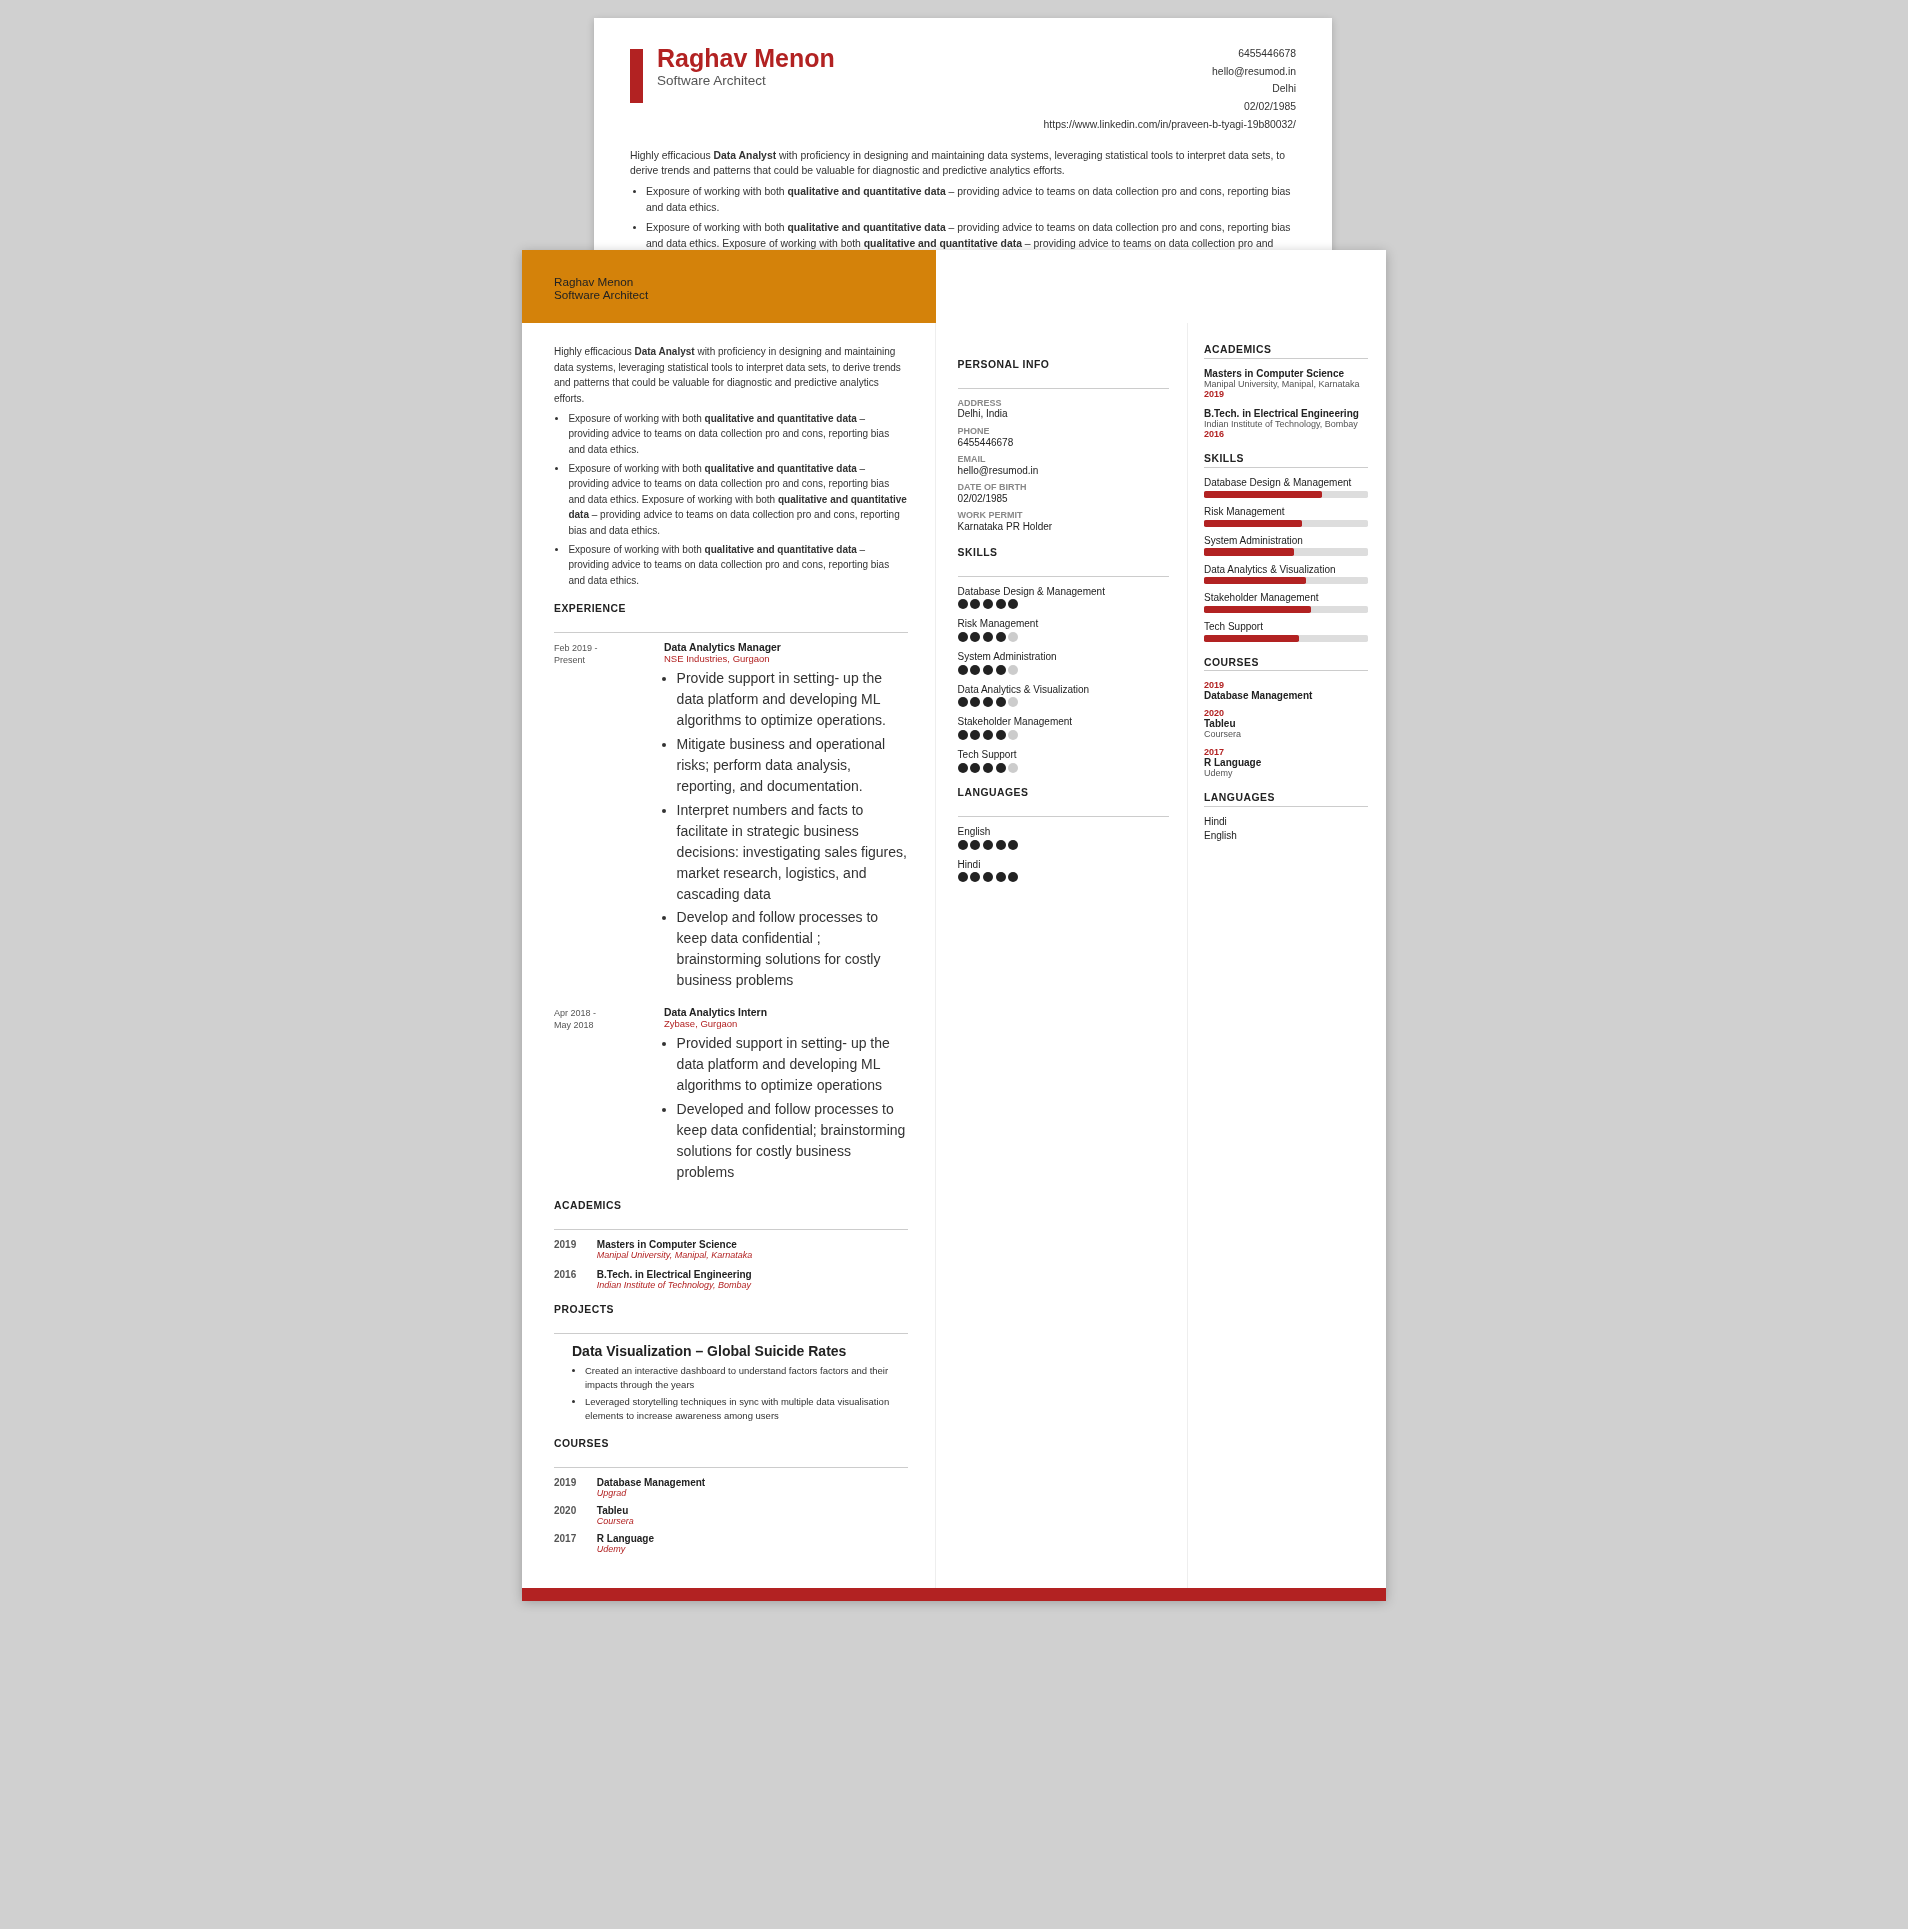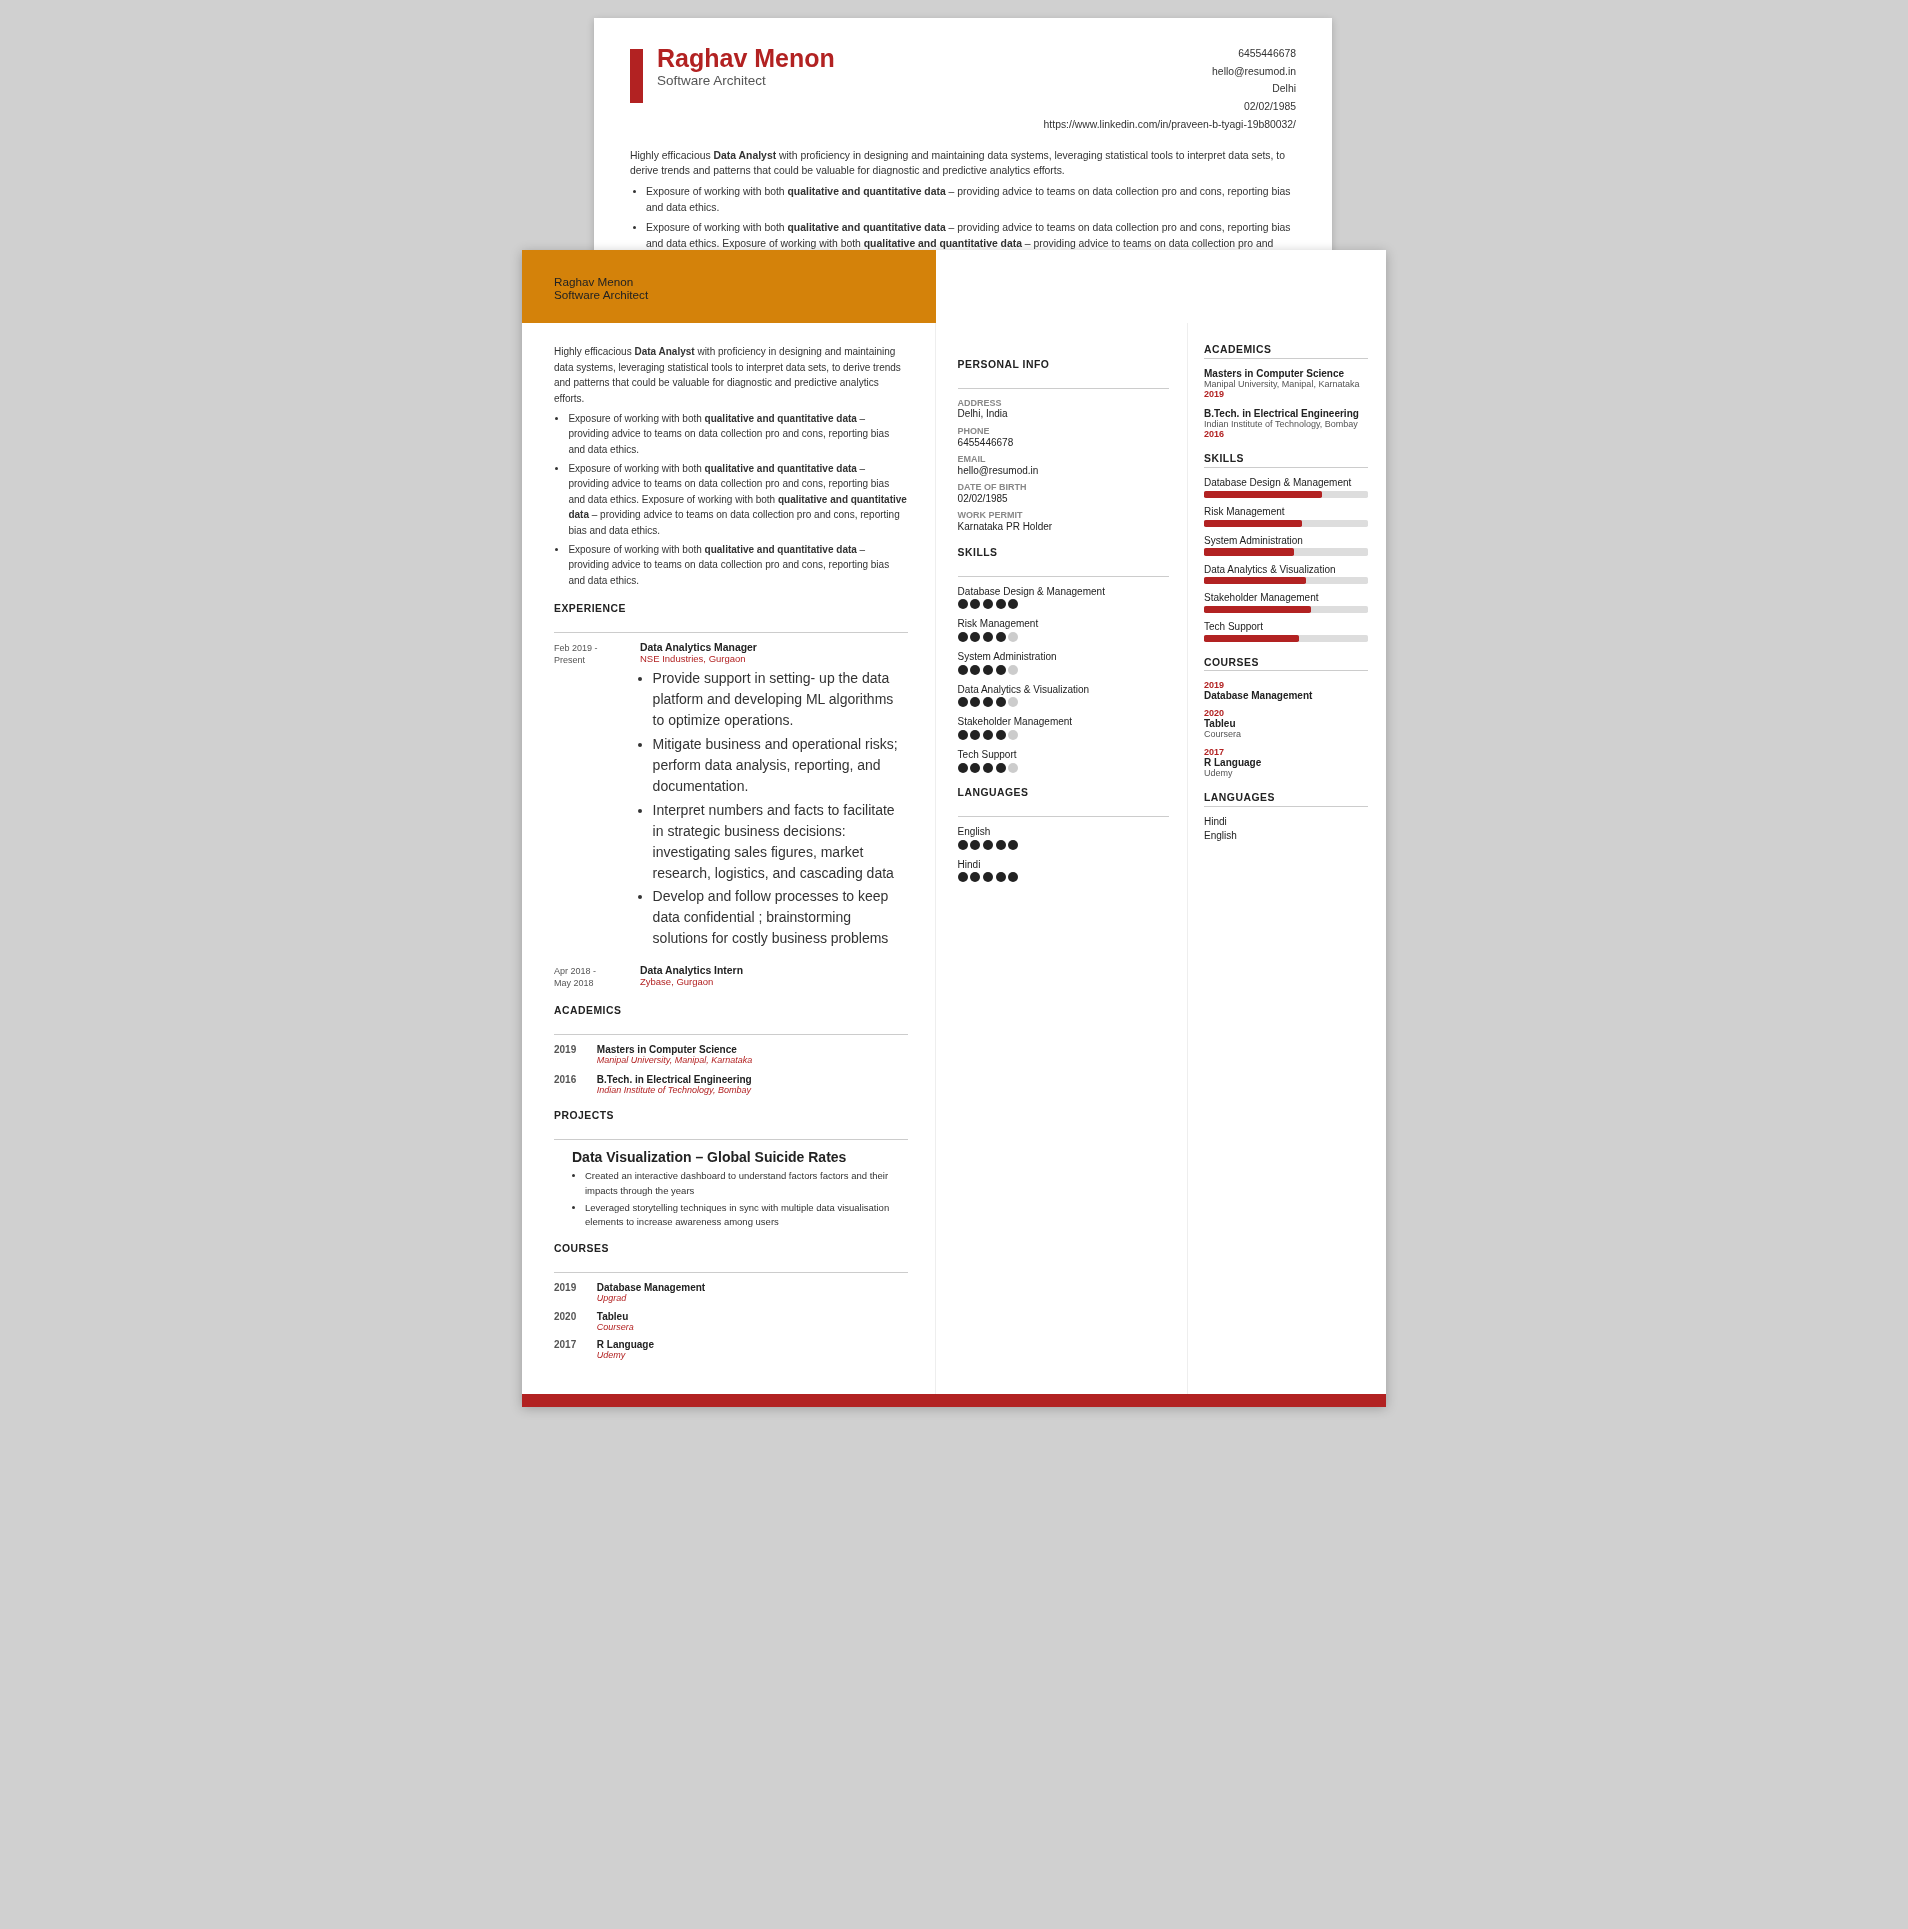--- a/index.html
+++ b/index.html
@@ -141,21 +141,21 @@
       align-items: flex-start;
     }
 
     .exp-date {
       font-size: 9px;
       color: #555;
       min-width: 65px;
       line-height: 1.4;
     }
 
-    .exp-content { flex: 1; }
+    .exp-content { flex: 1; margin-left: 24px; }
 
     .exp-role {
       font-size: 10.4px;
       font-weight: bold;
       color: #222;
     }
 
     .exp-company {
       font-size: 9.5px;
       color: #b22222;
@@ -501,20 +501,24 @@
 
             <div class="exp-item">
               <div class="exp-date-block">
                 <div class="exp-date">
                   <span>Apr 2018 -</span><br>
                   <span>May 2018</span>
                 </div>
                 <div class="exp-content">
                   <div class="exp-role">Data Analytics Intern</div>
                   <div class="exp-company">Zybase, Gurgaon</div>
+                  <ul>
+                    <li>Provided support in setting- up the data platform and developing ML algorithms to optimize operations</li>
+                    <li>Developed and follow processes to keep data confidential; brainstorming solutions for costly business problems</li>
+                  </ul>
                 </div>
               </div>
             </div>
 
             <div class="section-title">ACADEMICS</div>
 
             <div class="acad-item">
               <div class="acad-year">2019</div>
               <div class="acad-content">
                 <div class="acad-degree">Masters in Computer Science</div>

